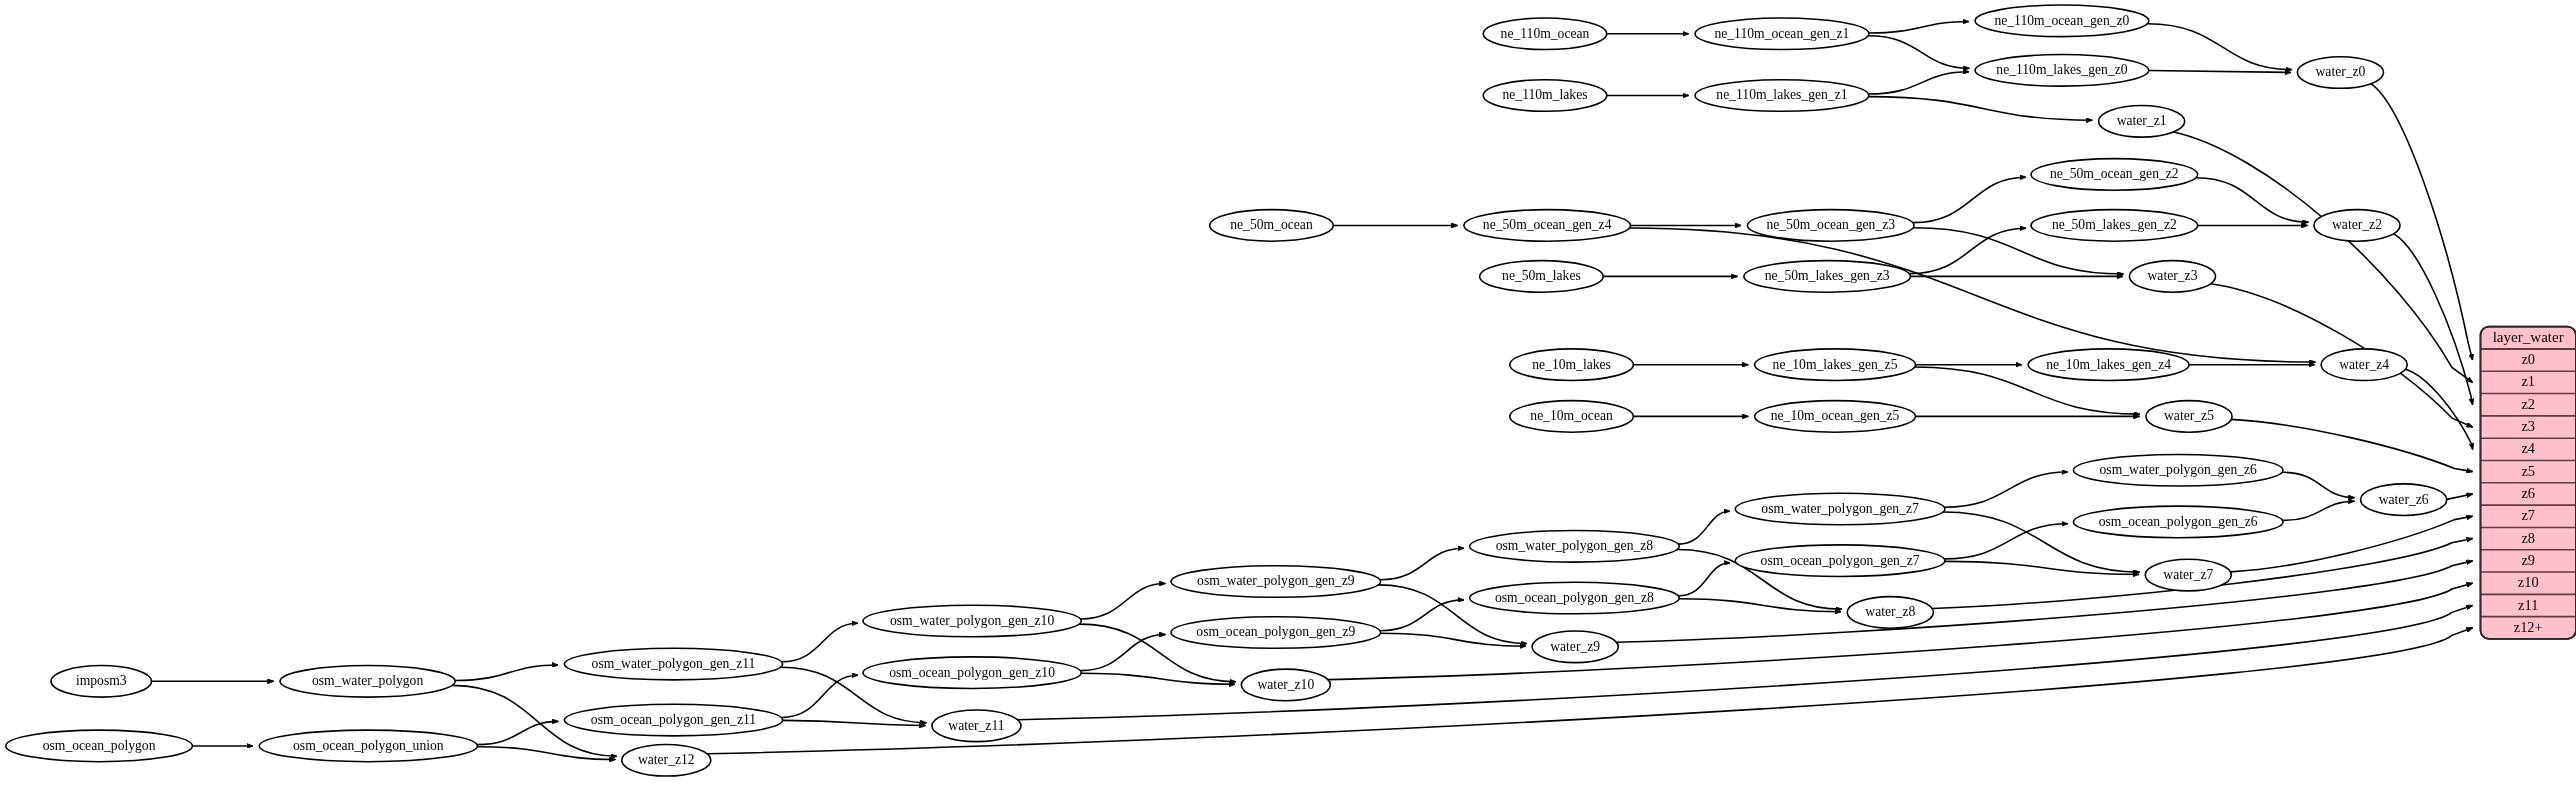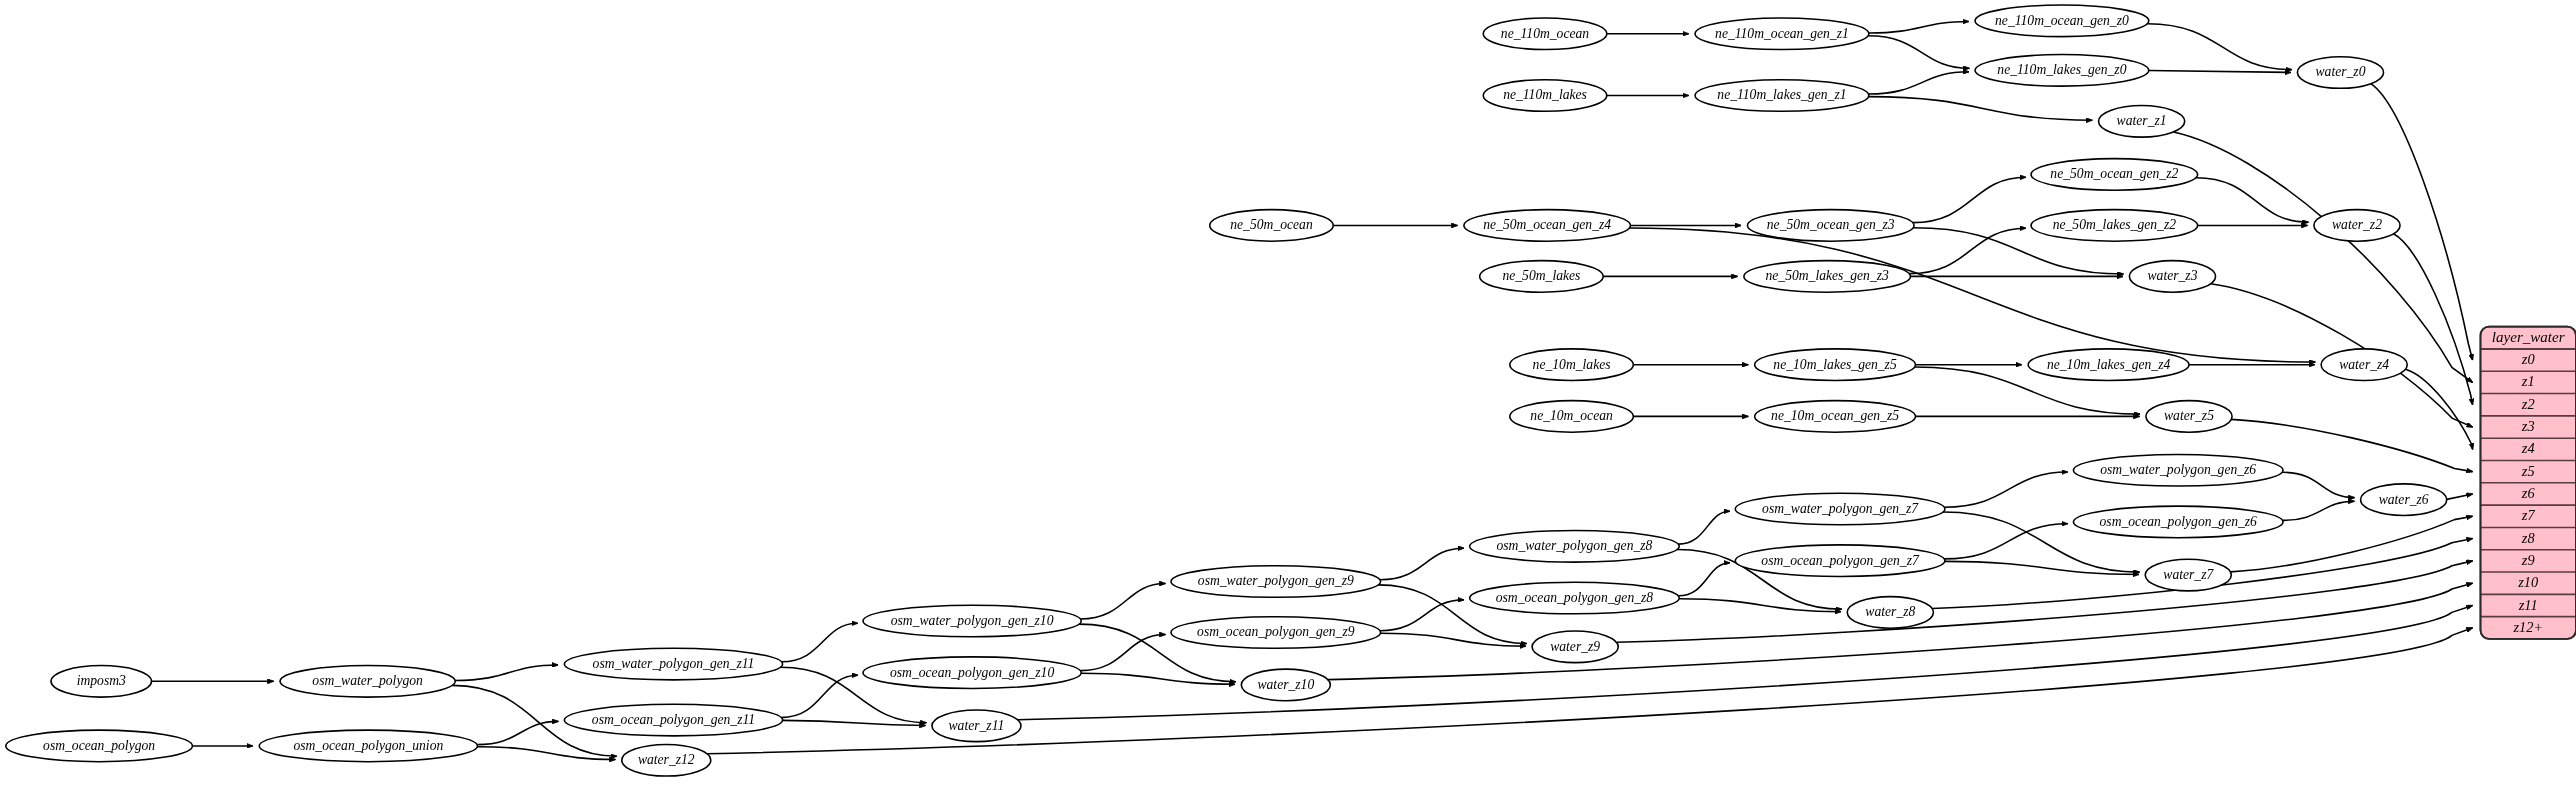--- a/index.html
+++ b/index.html
@@ -7,21 +7,20 @@
     padding: 0;
     background: #ffffff;
   }
   #graph-root {
     position: relative;
     width: 2576px;
     height: 789px;
     background: #ffffff;
     overflow: hidden;
     font-family: "Liberation Serif", serif;
-    font-style: italic;
   }
   svg#graph-canvas {
     display: block;
     width: 2576px;
     height: 789px;
   }
   .node-ellipse {
     fill: #ffffff;
     stroke: #000000;
     stroke-width: 2.2;

